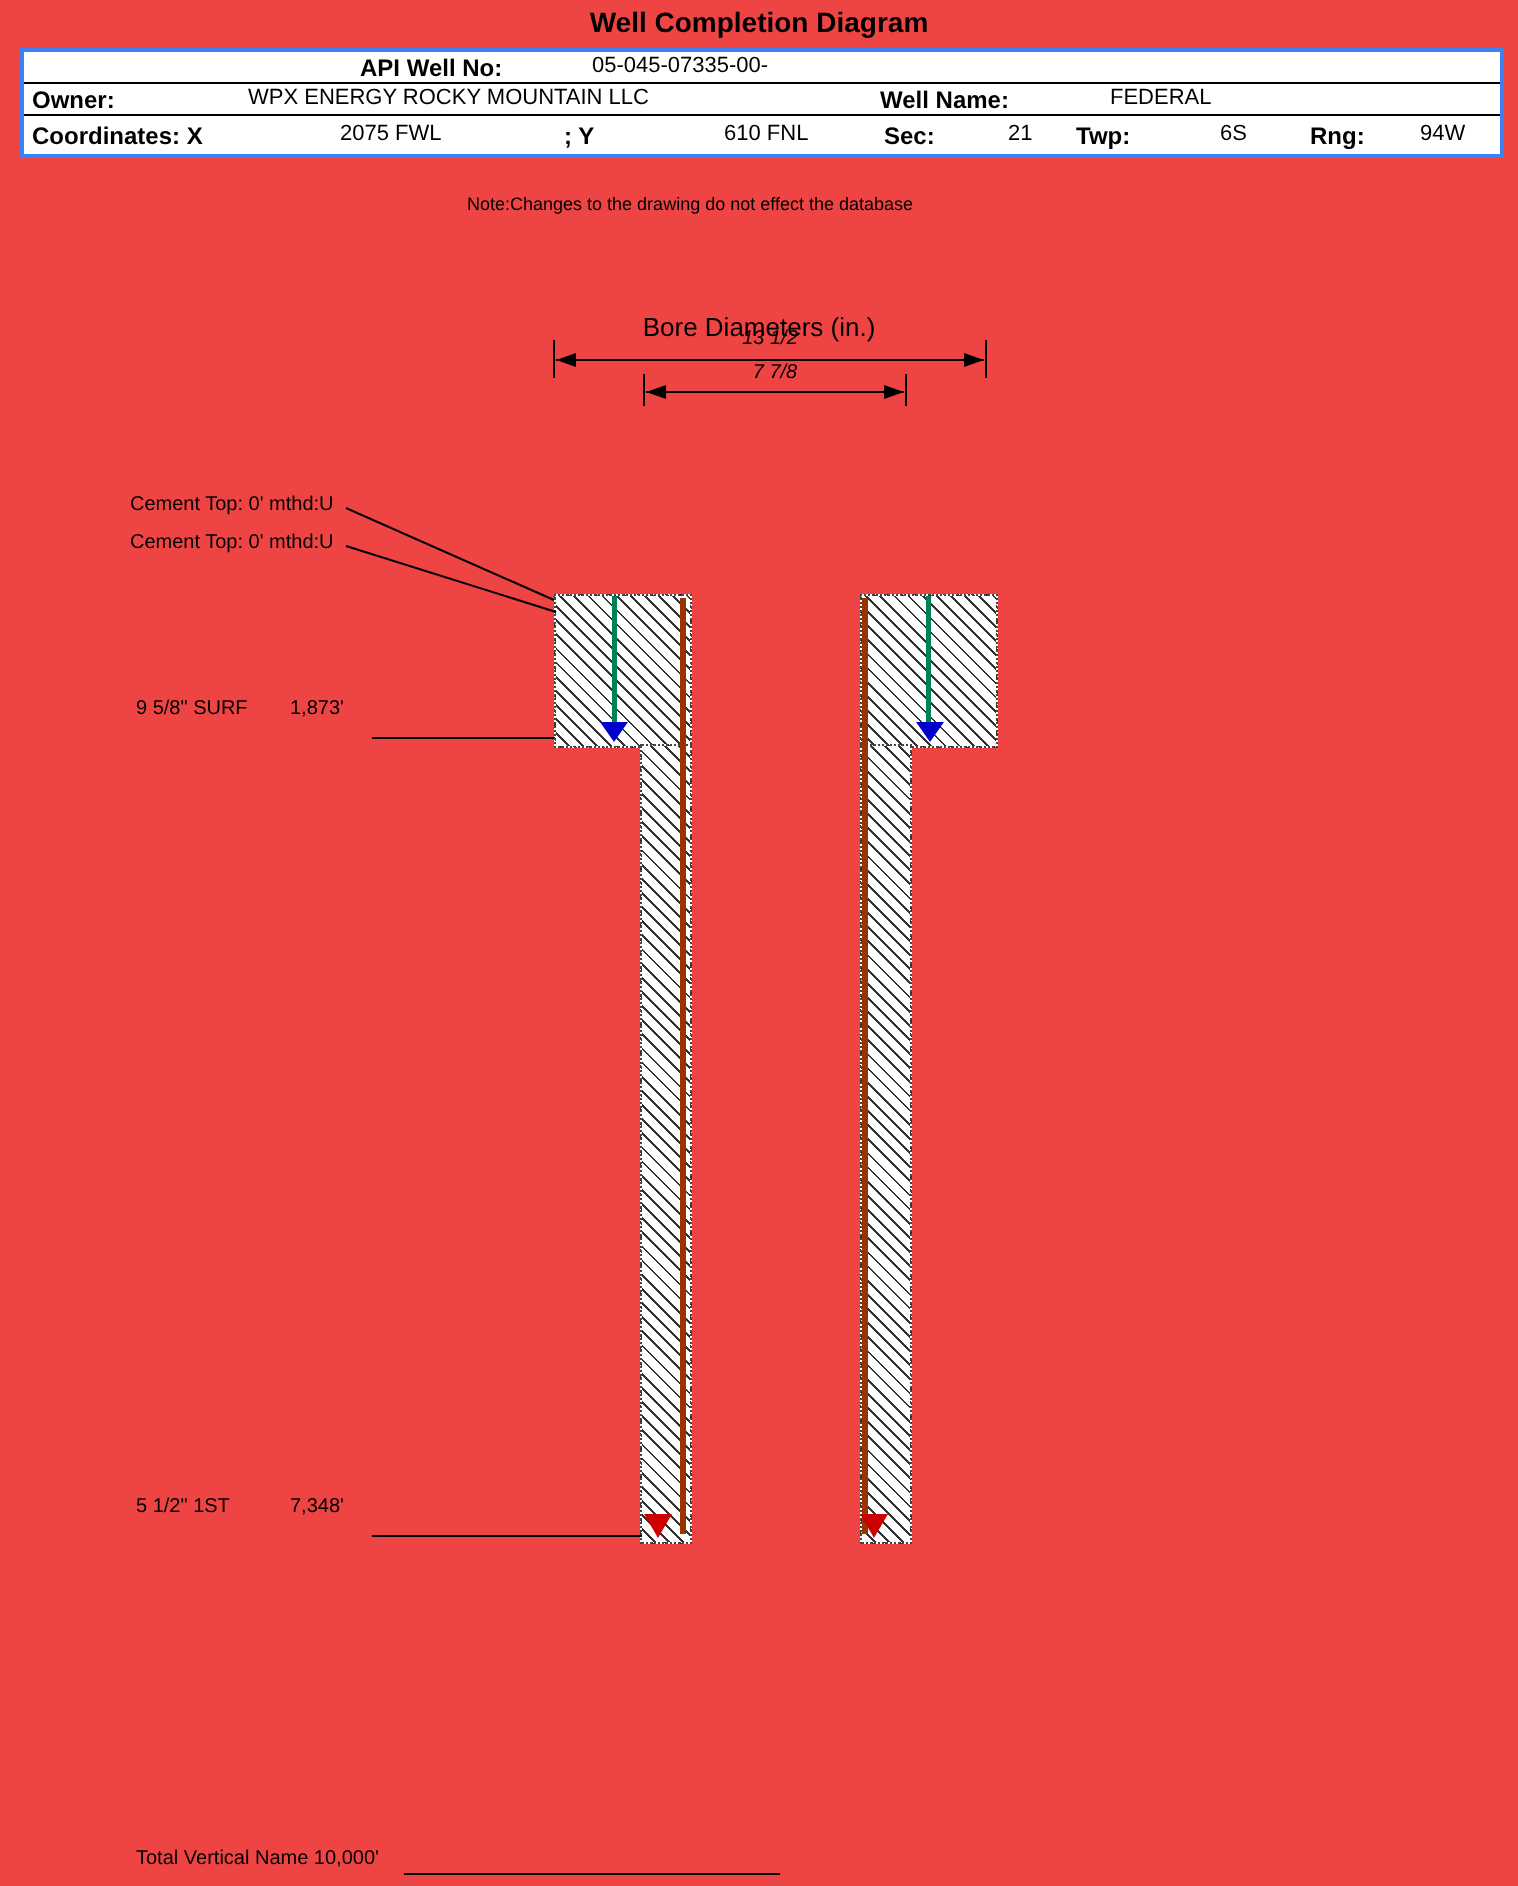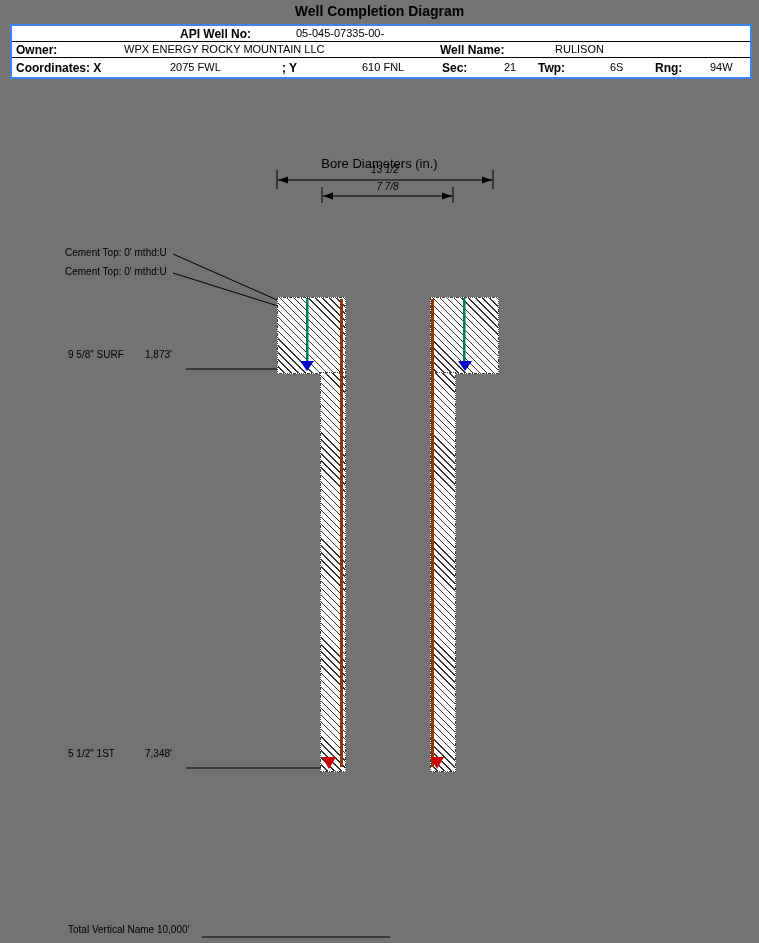--- a/index.html
+++ b/index.html
@@ -1,17 +1,17 @@
 <!DOCTYPE html>
 <html><head>
 <meta charset="utf-8">
 <style>
   html, body { margin:0; padding:0; background:#fff; }
   .page {
-    position:relative; width:759px; height:943px; background:#737373;
+    position:relative; width:759px; height:943px; background:#ef4444;
     font-family:"Liberation Sans", sans-serif; color:#000; overflow:hidden;
   }
   .doc-title {
     position:absolute; top:3px; left:0; width:100%;
     text-align:center; font-weight:bold; font-size:14px;
   }
   .info-table {
     position:absolute; left:10px; top:24px; width:738px;
     border:2px solid #3b82f6; background:#fff;
   }
@@ -48,36 +48,37 @@
 
   <div class="info-table">
     <div class="info-row">
       <span class="lbl" style="left:168px">API Well No:</span>
       <span style="left:284px">05-045-07335-00-</span>
     </div>
     <div class="info-row">
       <span class="lbl" style="left:4px">Owner:</span>
       <span style="left:112px">WPX ENERGY ROCKY MOUNTAIN LLC</span>
       <span class="lbl" style="left:428px">Well Name:</span>
-      <span style="left:543px">RULISON</span>
+      <span style="left:543px">FEDERAL</span>
     </div>
     <div class="info-row row4">
       <span class="lbl" style="left:4px">Coordinates: X</span>
       <span style="left:158px">2075 FWL</span>
       <span class="lbl" style="left:270px">; Y</span>
       <span style="left:350px">610 FNL</span>
       <span class="lbl" style="left:430px">Sec:</span>
       <span style="left:492px">21</span>
       <span class="lbl" style="left:526px">Twp:</span>
       <span style="left:598px">6S</span>
       <span class="lbl" style="left:643px">Rng:</span>
       <span style="left:698px">94W</span>
     </div>
   </div>
 
+  <div class="note">Note:Changes to the drawing do not effect the database</div>
 
   <div class="bore-title">Bore Diameters (in.)</div>
 
   <div class="dim-label" style="left:277px;width:216px;top:164px">13 1/2</div>
   <div class="dim-label" style="left:322px;width:131px;top:181px">7 7/8</div>
 
   <div class="hatch" style="left:277px;top:297px;width:67px;height:75px"></div>
   <div class="hatch" style="left:430px;top:297px;width:67px;height:75px"></div>
   <div class="hatch" style="left:320px;top:372px;width:24px;height:398px"></div>
   <div class="hatch" style="left:430px;top:372px;width:24px;height:398px"></div>

